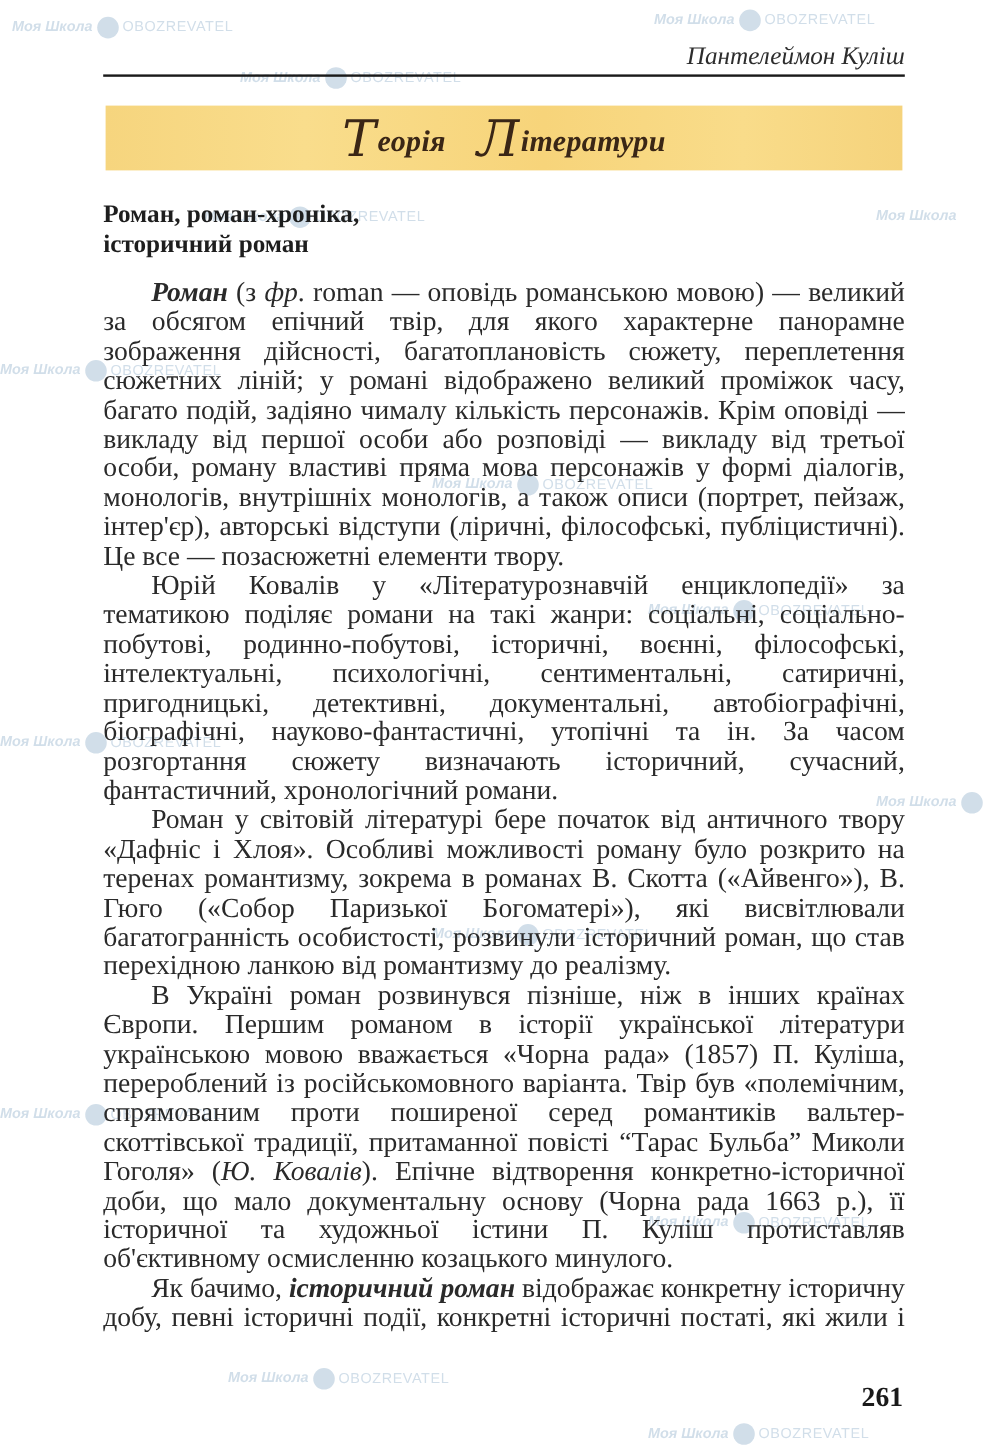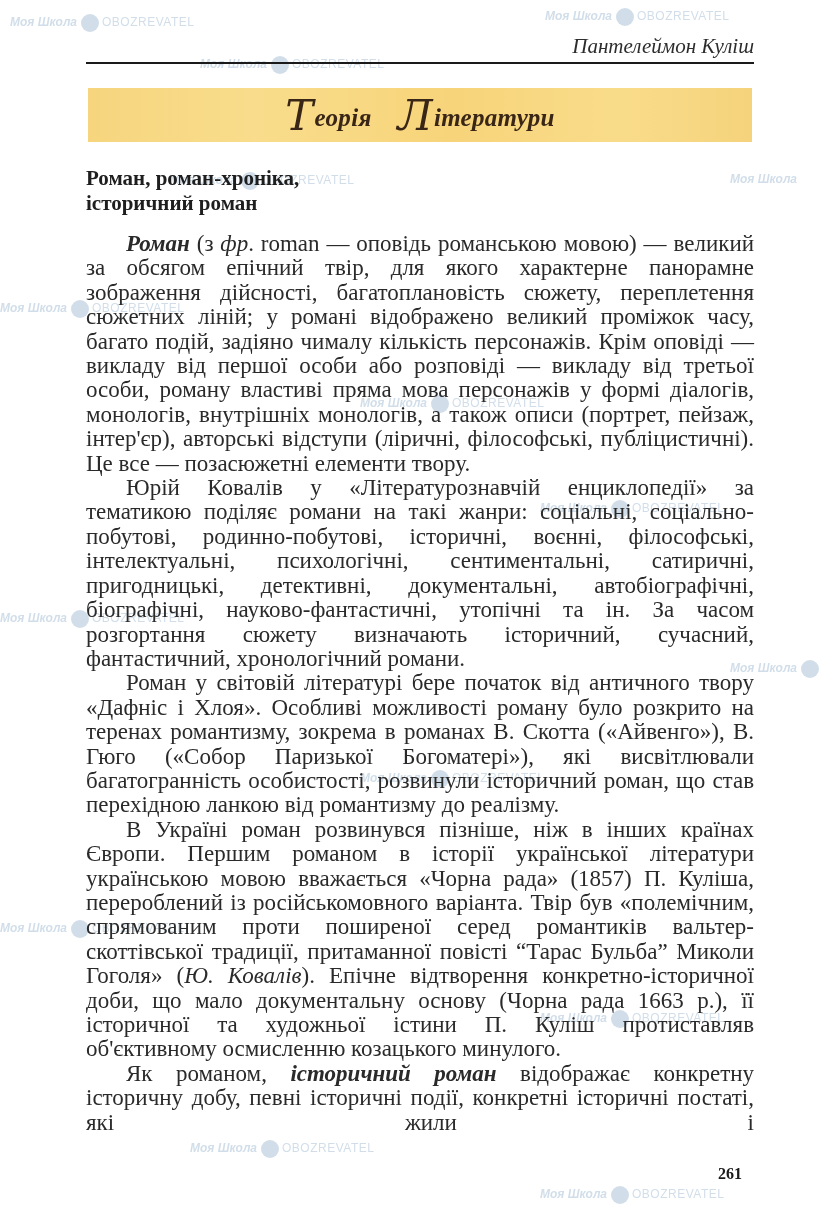--- a/index.html
+++ b/index.html
@@ -26,21 +26,21 @@
 
     .section-title { position: absolute; left: 86px; right: 86px; top: 166px; 
       font-weight: bold; font-size: 21px; line-height: 25px; color: #1e1e1e; z-index: 1; }
 
     .body-text { position: absolute; left: 86px; width: 668px; top: 232px; font-size: 23px;
       line-height: 24.4px; text-align: justify; color: #2a2a2a; z-index: 1; hyphens: manual; }
     .body-text p { margin: 0; text-indent: 40px; }
     .term { font-weight: bold; font-style: italic; }
     .it { font-style: italic; }
 
-    .page-number { position: absolute; left: 718px; top: 1152px; font-weight: bold; font-size: 16px; color: #1a1a1a; z-index: 1; margin-top: 13px; }
+    .page-number { position: absolute; left: 718px; top: 1152px; font-weight: bold; font-size: 23px; color: #1a1a1a; z-index: 1; }
   </style>
 </head>
 <body>
 
 <div class="watermark" style="left:10px;top:14px;"><span class="wm-school">Моя Школа</span><span class="wm-logo"></span><span class="wm-brand">OBOZREVATEL</span></div>
 <div class="watermark" style="left:545px;top:8px;"><span class="wm-school">Моя Школа</span><span class="wm-logo"></span><span class="wm-brand">OBOZREVATEL</span></div>
 <div class="watermark" style="left:200px;top:56px;"><span class="wm-school">Моя Школа</span><span class="wm-logo"></span><span class="wm-brand">OBOZREVATEL</span></div>
 <div class="watermark" style="left:170px;top:172px;"><span class="wm-school">Моя Школа</span><span class="wm-logo"></span><span class="wm-brand">OBOZREVATEL</span></div>
 <div class="watermark" style="left:730px;top:172px;"><span class="wm-school">Моя Школа</span></div>
 <div class="watermark" style="left:0px;top:300px;"><span class="wm-school">Моя Школа</span><span class="wm-logo"></span><span class="wm-brand">OBOZREVATEL</span></div>
@@ -66,16 +66,16 @@
 <div class="section-title">
   <div>Роман, роман-хроніка,</div>
   <div>історичний роман</div>
 </div>
 
 <div class="body-text">
   <p><span class="term">Роман</span><span> (з </span><span class="it">фр</span><span>. roman — оповідь романською мовою) — великий за обсягом епічний твір, для якого характерне панорамне зображення дійсності, багатоплановість сюжету, переплетення сюжетних ліній; у романі відображено великий проміжок часу, багато подій, задіяно чималу кількість персонажів. Крім оповіді — викладу від першої особи або розповіді — викладу від третьої особи, роману властиві пряма мова персонажів у формі діалогів, монологів, внутрішніх монологів, а також описи (портрет, пейзаж, інтер'єр), авторські відступи (ліричні, філософські, публіцистичні). Це все — позасюжетні елементи твору.</span></p>
   <p>Юрій Ковалів у «Літературознавчій енциклопедії» за тематикою поділяє романи на такі жанри: соціальні, соціально-побутові, родинно-побутові, історичні, воєнні, філософські, інтелектуальні, психологічні, сентиментальні, сатиричні, пригодницькі, детективні, документальні, автобіографічні, біографічні, науково-фантастичні, утопічні та ін. За часом розгортання сюжету визначають історичний, сучасний, фантастичний, хронологічний романи.</p>
   <p>Роман у світовій літературі бере початок від античного твору «Дафніс і Хлоя». Особливі можливості роману було розкрито на теренах романтизму, зокрема в романах В. Скотта («Айвенго»), В. Гюго («Собор Паризької Богоматері»), які висвітлювали багатогранність особистості, розвинули історичний роман, що став перехідною ланкою від романтизму до реалізму.</p>
   <p><span>В Україні роман розвинувся пізніше, ніж в інших країнах Європи. Першим романом в історії української літератури українською мовою вважається «Чорна рада» (1857) П. Куліша, перероблений із російськомовного варіанта. Твір був «полемічним, спрямованим проти поширеної серед романтиків вальтер-скоттівської традиції, притаманної повісті “Тарас Бульба” Миколи Гоголя» (</span><span class="it">Ю. Ковалів</span><span>). Епічне відтворення конкретно-історичної доби, що мало документальну основу (Чорна рада 1663 р.), її історичної та художньої істини П. Куліш протиставляв об'єктивному осмисленню козацького минулого.</span></p>
-  <p style="text-align-last: justify;"><span>Як романом, </span><span class="term">історичний роман</span><span> відображає конкретну історичну добу, певні історичні події, конкретні історичні постаті, які жили і</span></p>
+  <p style="text-align-last: justify;"><span>Як бачимо, </span><span class="term">історичний роман</span><span> відображає конкретну історичну добу, певні історичні події, конкретні історичні постаті, які жили і</span></p>
 </div>
 
 <div class="page-number">261</div>
 
 </body></html>

